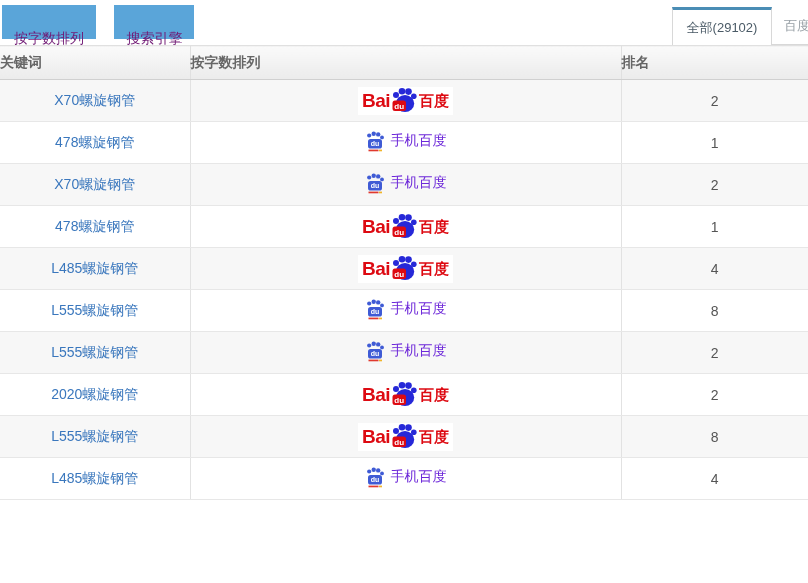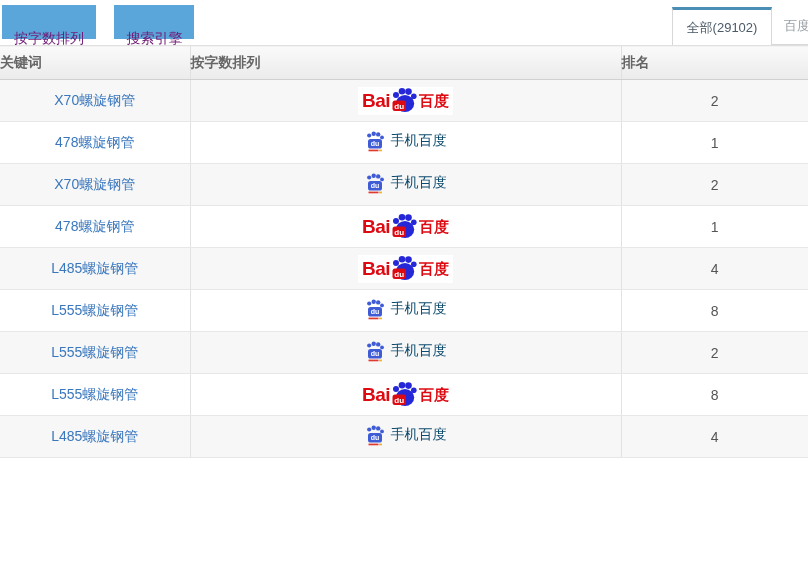--- a/index.html
+++ b/index.html
@@ -58,21 +58,21 @@
   }
   .pc-logo .bai {
     color:#dd0a12; font-weight:bold; font-size:19px; letter-spacing:-0.5px;
   }
   .pc-logo svg { margin:0 1px; display:block; }
   .pc-logo .bdu-cn { color:#dd0a12; font-weight:bold; font-size:15px; }
 
   
   .mob { display:inline-flex; align-items:center; }
   .mob svg { display:block; margin-right:5px; }
-  .mob-label { color:#0c4a6e; font-size:14px; }
+  .mob-label { color:#6d28d9; font-size:14px; }
 </style>
 </head>
 <body>
 
 <div class="page">
 
   <div class="toolbar">
     <button class="sort-btn">按字数排列</button>
     <button class="sort-btn">搜索引擎</button>
   </div>
@@ -264,20 +264,44 @@
           <rect x="14" y="18.6" width="3" height="1.7" fill="#f0b429"></rect>
         </svg>
         <span class="mob-label">手机百度</span>
       </span>
     </td>
     <td>
       <span class="rank">2</span>
     </td>
   </tr>
 
+  <tr>
+    <td>
+      <a class="kw">2020螺旋钢管</a>
+    </td>
+    <td>
+      <span class="pc-logo">
+        <b class="bai">Bai</b>
+        <svg width="27" height="27" viewBox="0 0 27 27">
+          <circle cx="5" cy="8" r="3" fill="#2628d8"></circle>
+          <circle cx="11" cy="4.2" r="3.3" fill="#2628d8"></circle>
+          <circle cx="17.5" cy="4.6" r="3.3" fill="#2628d8"></circle>
+          <circle cx="22.8" cy="9.2" r="2.8" fill="#2628d8"></circle>
+          <ellipse cx="14" cy="16.5" rx="9.2" ry="8.6" fill="#2628d8"></ellipse>
+          <rect x="1.5" y="13.5" width="13.5" height="10.5" rx="2.5" fill="#dd0a12"></rect>
+          <text class="du-text" x="8.2" y="21.8" text-anchor="middle" fill="#ffffff" font-size="8" font-weight="bold" font-family="Liberation Sans, sans-serif">du</text>
+        </svg>
+        <b class="bdu-cn">百度</b>
+      </span>
+      
+    </td>
+    <td>
+      <span class="rank">2</span>
+    </td>
+  </tr>
 
   <tr>
     <td>
       <a class="kw">L555螺旋钢管</a>
     </td>
     <td>
       <span class="pc-logo">
         <b class="bai">Bai</b>
         <svg width="27" height="27" viewBox="0 0 27 27">
           <circle cx="5" cy="8" r="3" fill="#2628d8"></circle>

